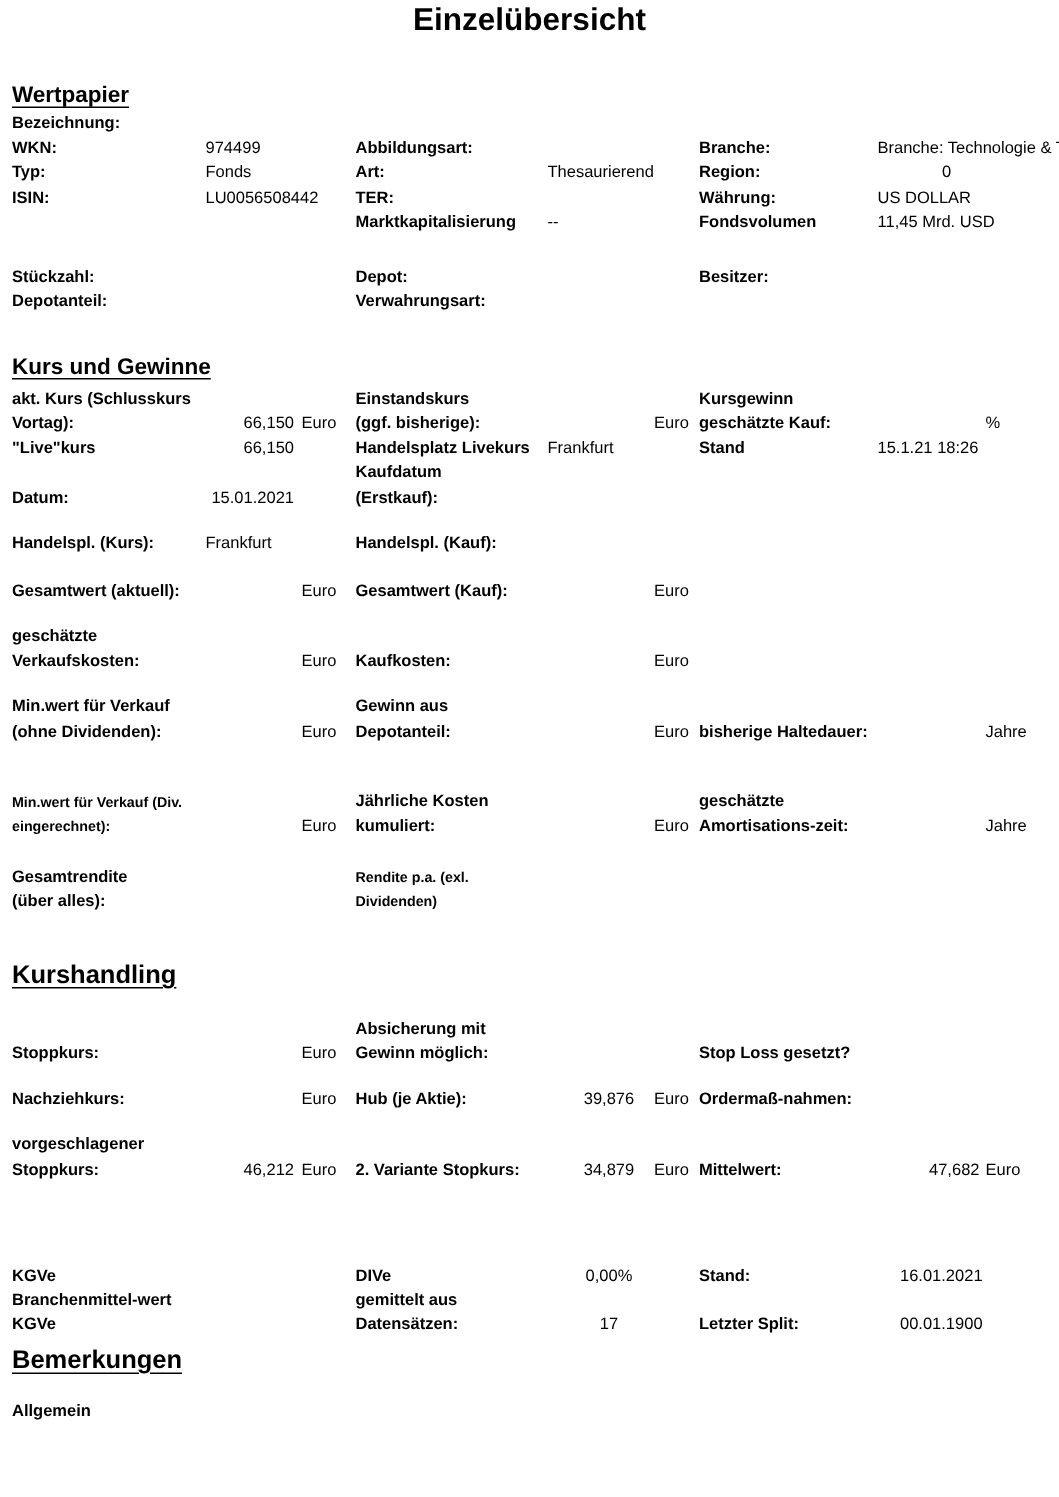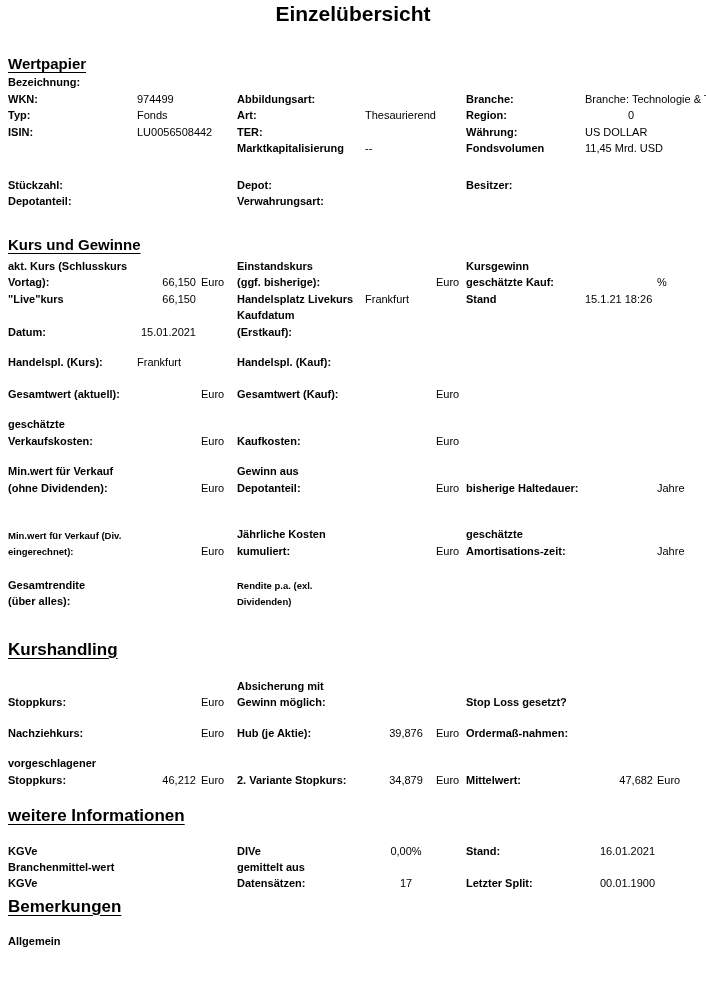--- a/index.html
+++ b/index.html
@@ -167,21 +167,20 @@
   <span class="t c1n" style="top:772px">46,212</span>
   <span class="t u1" style="top:772px">Euro</span>
   <span class="t b c2l" style="top:772px">2. Variante Stopkurs:</span>
   <span class="t c2n" style="top:772px">34,879</span>
   <span class="t u2" style="top:772px">Euro</span>
   <span class="t b c3l" style="top:772px">Mittelwert:</span>
   <span class="t c3n" style="top:772px">47,682</span>
   <span class="t u3" style="top:772px">Euro</span>
 
 
-  <div class="h2 big" style="top:806px">weitere Informationen</div>
 
   <span class="t b c1l" style="top:843px">KGVe</span>
   <span class="t b c2l" style="top:843px">DIVe</span>
   <span class="t c2n" style="top:843px">0,00%</span>
   <span class="t b c3l" style="top:843px">Stand:</span>
   <span class="t c3v2" style="top:843px">16.01.2021</span>
 
   <span class="t b c1l" style="top:859px">Branchenmittel-wert</span>
   <span class="t b c2l" style="top:859px">gemittelt aus</span>
 

